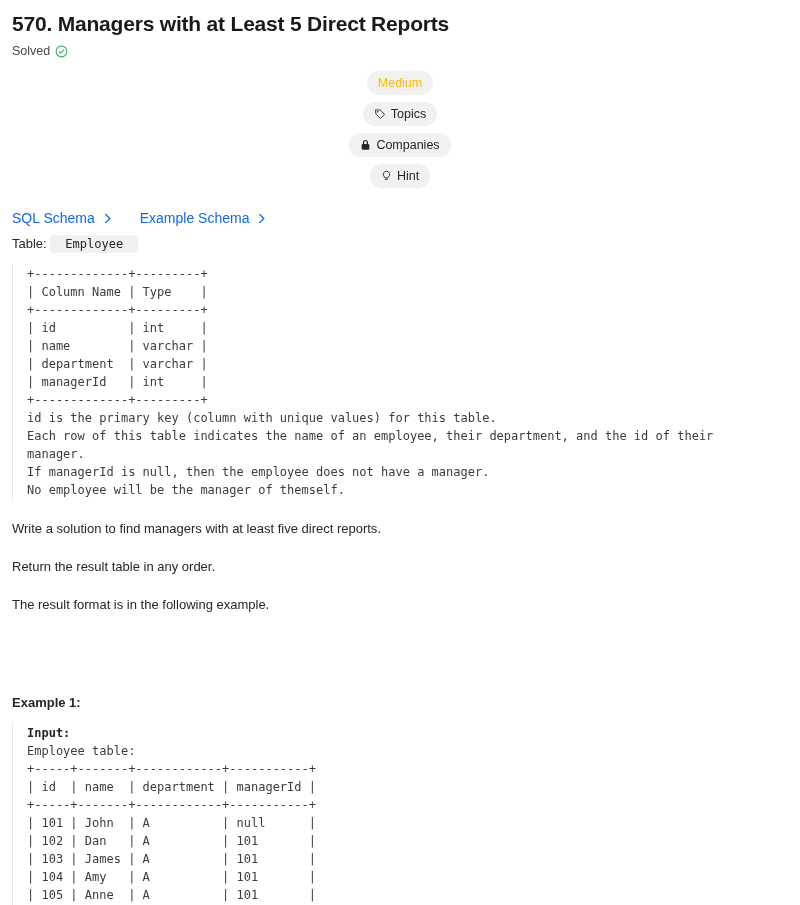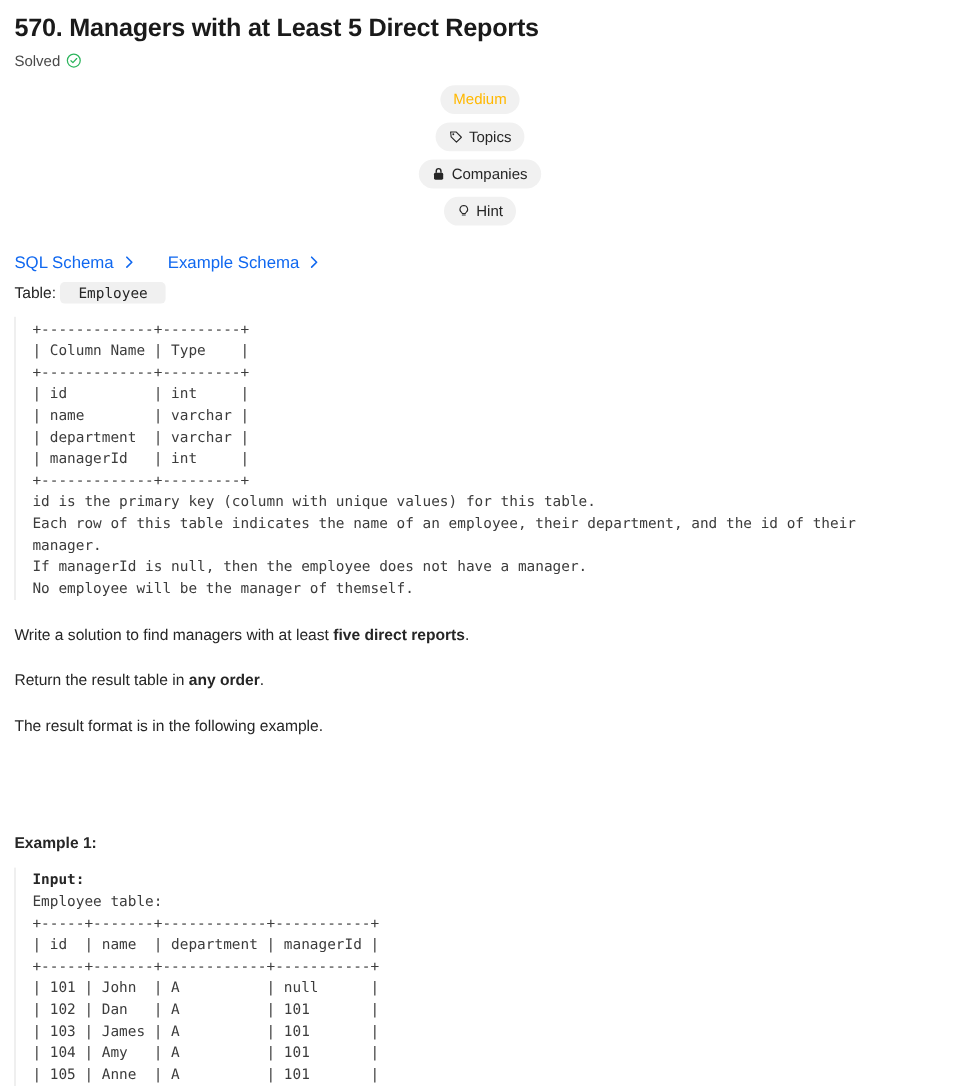--- a/index.html
+++ b/index.html
@@ -30,21 +30,21 @@
   .title {
     font-size: 21px;
     font-weight: bold;
     line-height: 28px;
     letter-spacing: -0.2px;
     color: #1a1a1a;
     margin: 0;
   }
   .solved {
     display: flex;
-    align-items: flex-start;
+    align-items: center;
     gap: 5px;
     font-size: 12.5px;
     color: #4a4a4a;
     padding-top: 6px;
     white-space: nowrap;
   }
   .solved-icon { display: block; }
 
   
   .badge-row {
@@ -120,21 +120,21 @@
   }
   pre.block b { font-weight: bold; color: #262626; }
 
   
   .para {
     font-size: 13px;
     line-height: 18px;
     margin-top: 20px;
     color: #262626;
   }
-  .para b { font-weight: bold; text-align: right; }
+  .para b { font-weight: normal; text-align: right; }
   .section-title {
     font-size: 13px;
     font-weight: bold;
     line-height: 18px;
     margin-top: 45px;
     color: #262626;
   }
   .spacer-lg { height: 22px; }
 </style>
 </head>

